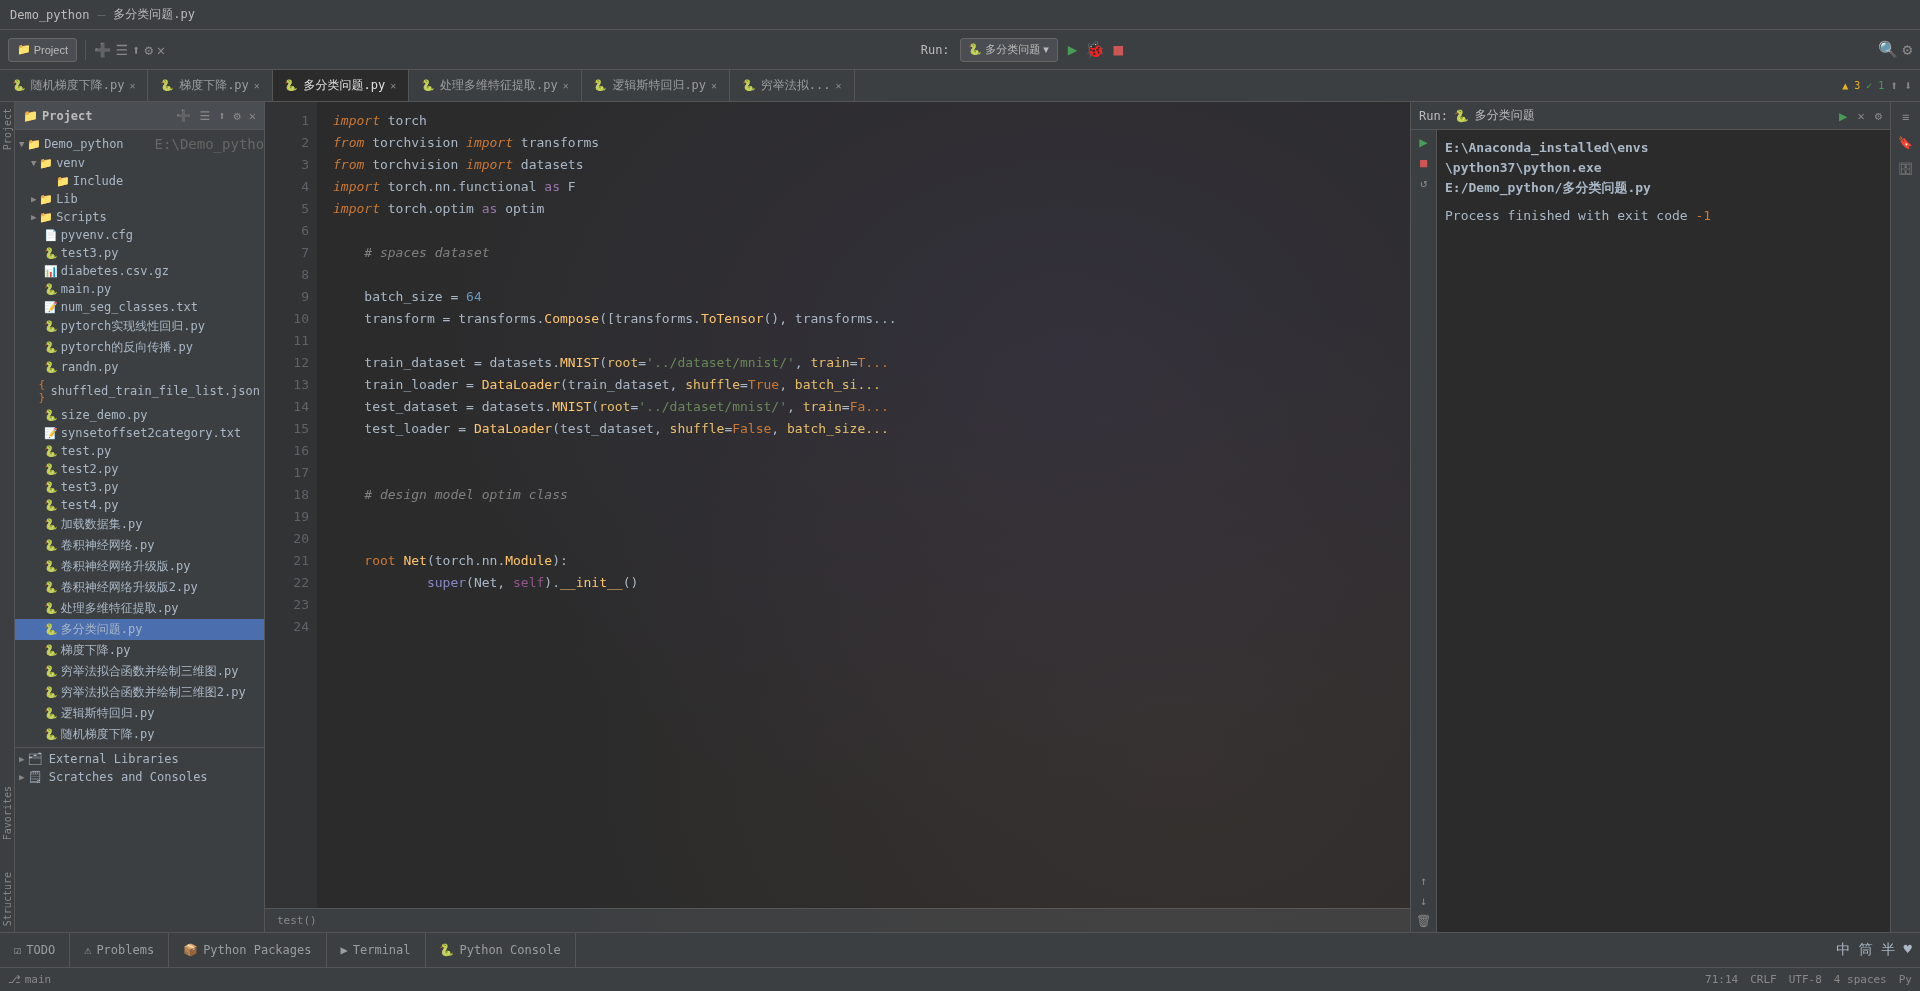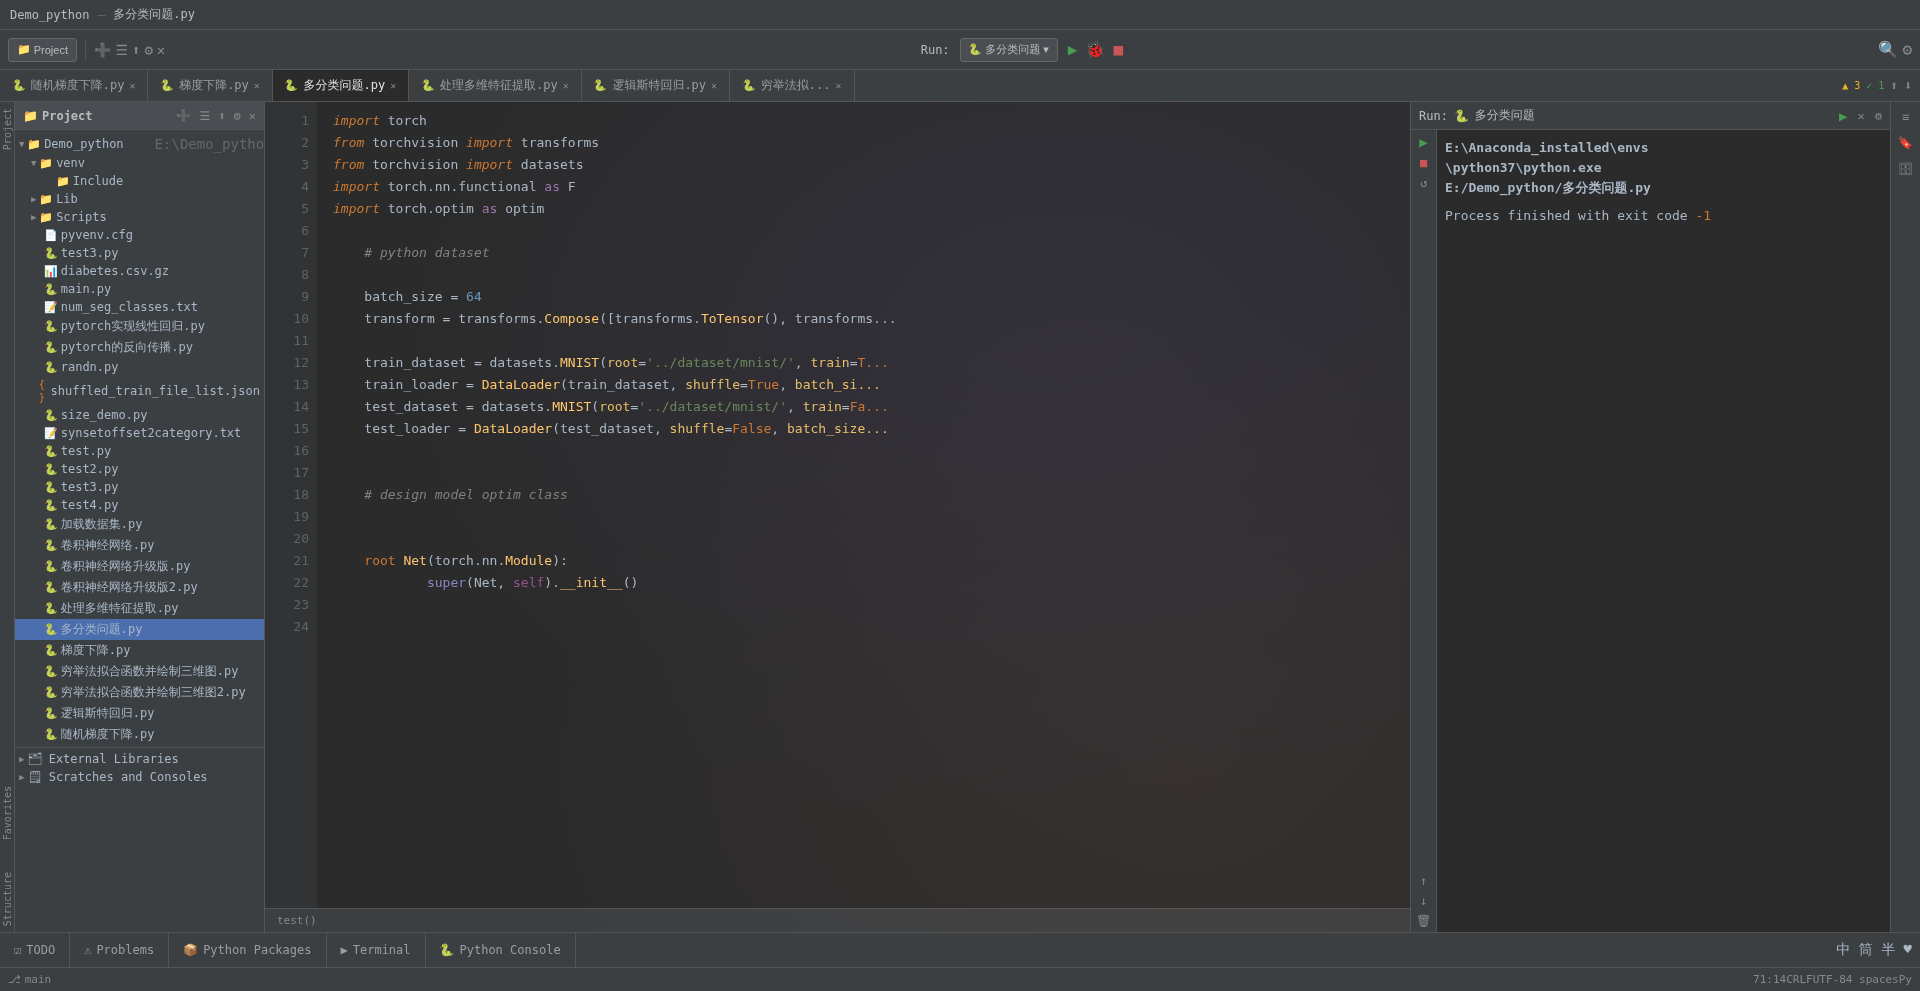--- a/index.html
+++ b/index.html
@@ -238,21 +238,21 @@
       border-top: 1px solid #555;
       display: flex;
       align-items: center;
       padding: 0 8px;
       font-size: 11px;
       color: #888;
       flex-shrink: 0;
       gap: 12px;
     }
     .status-left { display: flex; align-items: center; gap: 8px; flex: 1; }
-    .status-right { display: flex; align-items: flex-start; }
+    .status-right { display: flex; align-items: flex-start; gap: 12px; }
     .status-item { display: flex; align-items: center; gap: 4px; cursor: pointer; }
 
     
     #bottom-panel {
       height: 35px;
       background: #3c3f41;
       border-top: 1px solid #555;
       display: flex;
       align-items: stretch;
       flex-shrink: 0;
@@ -675,21 +675,21 @@
           <div>23</div>
           <div>24</div>
         </div>
         <div id="code-content">
           <code><span class="kw2">import</span> torch</code>
           <code><span class="kw2">from</span> torchvision <span class="kw2">import</span> transforms</code>
           <code><span class="kw2">from</span> torchvision <span class="kw2">import</span> datasets</code>
           <code><span class="kw2">import</span> torch.nn.functional <span class="named-kw">as</span> F</code>
           <code><span class="kw2">import</span> torch.optim <span class="named-kw">as</span> optim</code>
           <code> </code>
-          <code><span class="comment">    # python dataset</span></code>
+          <code><span class="comment">    # spaces dataset</span></code>
           <code> </code>
           <code>    batch_size <span class="op">=</span> <span class="num">64</span></code>
           <code>    transform <span class="op">=</span> transforms.<span class="fn">Compose</span>([transforms.<span class="fn">ToTensor</span>(), transforms...</code>
           <code> </code>
           <code>    train_dataset <span class="op">=</span> datasets.<span class="fn">MNIST</span>(<span class="param">root</span><span class="op">=</span><span class="str">'../dataset/mnist/'</span>, <span class="param">train</span><span class="op">=</span><span class="red-param">T...</span></code>
           <code>    train_loader <span class="op">=</span> <span class="fn">DataLoader</span>(train_dataset, <span class="param">shuffle</span><span class="op">=</span><span class="kw">True</span>, <span class="param">batch_si...</span></code>
           <code>    test_dataset <span class="op">=</span> datasets.<span class="fn">MNIST</span>(<span class="param">root</span><span class="op">=</span><span class="str">'../dataset/mnist/'</span>, <span class="param">train</span><span class="op">=</span><span class="red-param">Fa...</span></code>
           <code>    test_loader <span class="op">=</span> <span class="fn">DataLoader</span>(test_dataset, <span class="param">shuffle</span><span class="op">=</span><span class="kw">False</span>, <span class="param">batch_size...</span></code>
           <code> </code>
           <code> </code>

